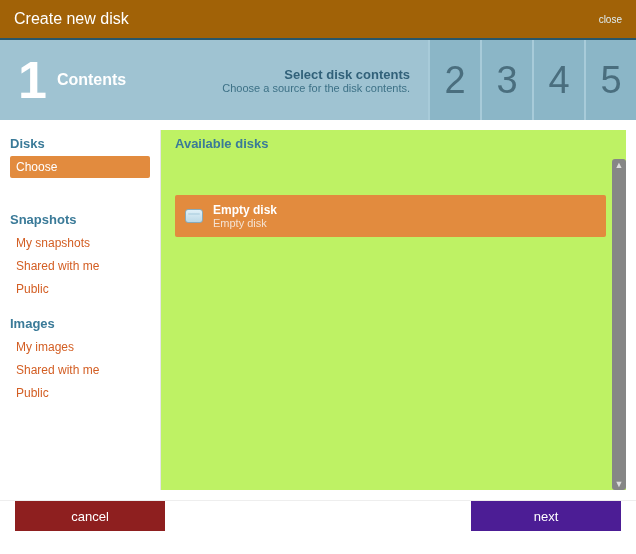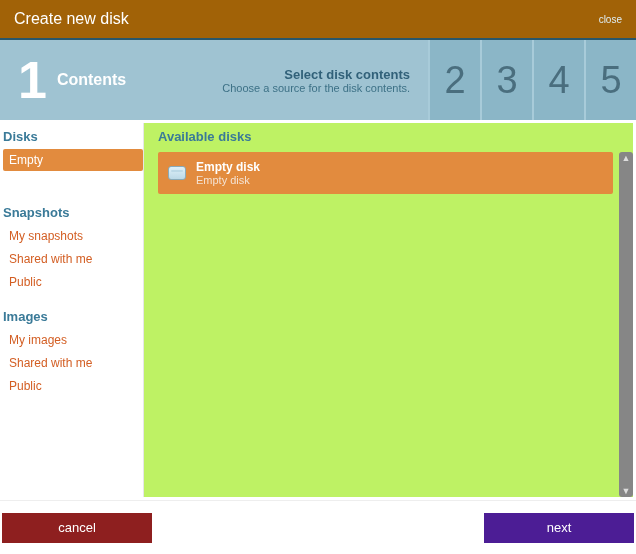--- a/index.html
+++ b/index.html
@@ -10,39 +10,39 @@
   .titlebar .close { font-size: 10px; color: #dfeef4; cursor: pointer; margin-left: 40px; }
   .wizard { display: flex; height: 80px; }
   .step-current { flex: 1; background: #9fc3d2; display: flex; align-items: center; padding: 0 18px; color: #fff; min-width: 0; }
   .step-num-big { font-size: 52px; font-weight: bold; color: #fff; margin-right: 10px; line-height: 1; }
   .step-body { flex: 1; min-width: 0; }
   .step-body .name { font-size: 16px; font-weight: bold; color: #fff; }
   .step-right { text-align: right; color: #316179; margin-left: 27px; }
   .step-right .stitle { font-size: 13px; font-weight: bold; color: #316179; }
   .step-right .ssub { font-size: 11px; color: #3d7186; }
   .step-future { width: 52px; background: #8bb6c7; color: #4a6e7e; font-size: 38px; font-weight: normal; display: flex; align-items: center; justify-content: center; border-left: 2px solid #a8cbd9; }
-  .content { flex: 1; display: flex; padding: 3px; min-height: 0; }
+  .content { flex: 1; display: flex; padding: 10px; gap: 10px; min-height: 0; }
   .sidebar { width: 140px; background: #fff; }
   .side-head { color: #3a7a98; font-size: 13px; font-weight: bold; padding: 6px 0 4px 0; }
   .side-item { font-size: 12px; color: #d35e23; padding: 4px 0 4px 6px; cursor: pointer; border-radius: 2px; margin: 1px 0; }
   .side-item.selected { background: #e28b3e; color: #fff; }
   .main { flex: 1; background: #bef264; border-left: 1px solid #e6e6e6; padding-left: 14px; min-width: 0; display: flex; flex-direction: column; }
   .main-head { color: #3a7a98; font-size: 13px; font-weight: bold; padding: 6px 0 8px 0; }
   .list-wrap { flex: 1; display: flex; min-height: 0; }
   .list { flex: 1; }
-  .disk-row { background: #e28b3e; color: #fff; border-radius: 2px; padding: 8px 10px; display: flex; align-items: center; gap: 10px; }
+  .disk-row { background: #e28b3e; color: #fff; border-radius: 2px; padding: 8px 10px; display: flex; align-items: center; gap: 10px; margin-top: 36px; }
   .disk-icon { width: 18px; height: 14px; background: linear-gradient(#dff0f8,#bcd9e7); border: 1px solid #89aab9; border-radius: 3px; position: relative; flex-shrink: 0; }
   .disk-icon::after { content: ""; position: absolute; left: 2px; right: 2px; top: 3px; height: 2px; background: #bcd9e7; border-radius: 1px; }
   .disk-text .dtitle { font-size: 12px; font-weight: bold; }
   .disk-text .dsub { font-size: 11px; color: #f4e2d2; }
   .scrollbar { width: 14px; background: #868686; margin-left: 6px; border-radius: 3px; position: relative; }
   .scroll-arrow { position: absolute; left: 0; right: 0; height: 12px; display: flex; align-items: center; justify-content: center; color: #ddd; font-size: 9px; }
   .scroll-arrow.up { top: 0; }
   .scroll-arrow.down { bottom: 0; }
-  .footer { height: 54px; display: flex; align-items: center; padding: 0 2px; border-top: 1px solid #eee; }
+  .footer { height: 54px; display: flex; align-items: flex-start; padding: 0 15px; border-top: 1px solid #eee; }
   .btn { width: 150px; height: 30px; border: none; color: #fff; font-size: 13px; cursor: pointer; }
   .btn-cancel { background: #8e1f1f; }
   .btn-next { background: #4c1d95; margin-left: auto; }
 </style>
 </head>
 <body>
 
 <div class="window">
 
   <div class="titlebar">
@@ -64,21 +64,21 @@
     <div class="step-future">2</div>
     <div class="step-future">3</div>
     <div class="step-future">4</div>
     <div class="step-future">5</div>
   </div>
 
   <div class="content">
 
     <div class="sidebar">
       <div class="side-head">Disks</div>
-      <div class="side-item selected">Empty</div>
+      <div class="side-item selected">Choose</div>
 
       <div class="side-head" style="margin-top:28px">Snapshots</div>
       <div class="side-item">My snapshots</div>
       <div class="side-item">Shared with me</div>
       <div class="side-item">Public</div>
 
       <div class="side-head" style="margin-top:10px">Images</div>
       <div class="side-item">My images</div>
       <div class="side-item">Shared with me</div>
       <div class="side-item">Public</div>

